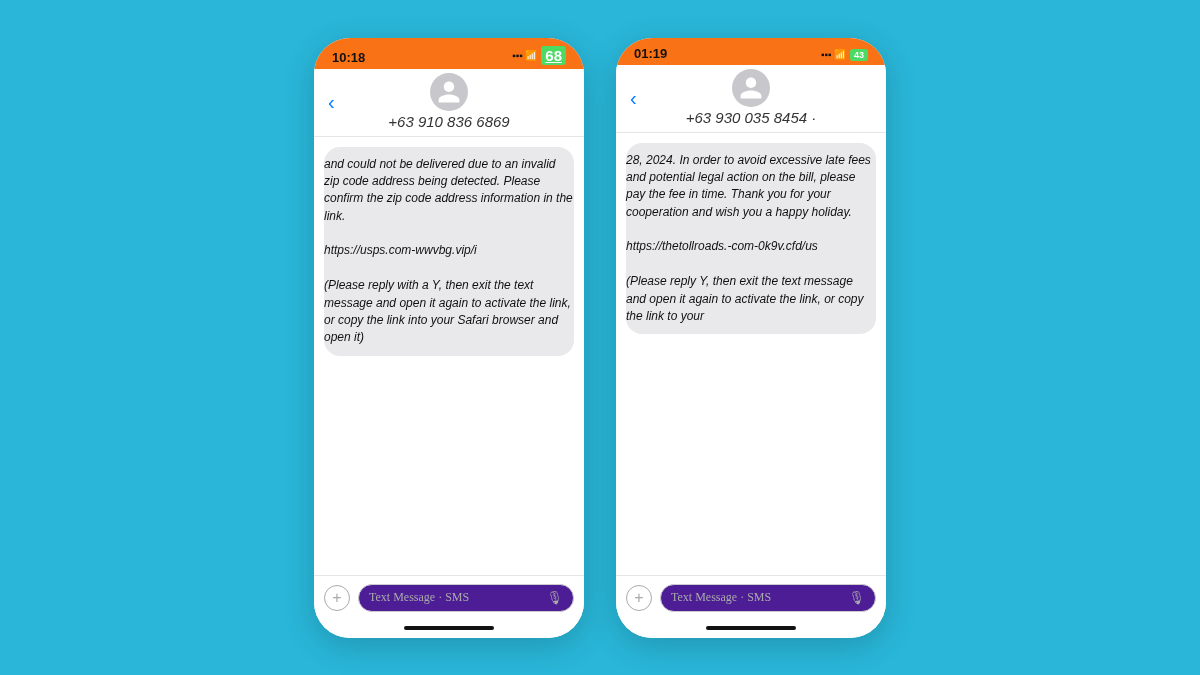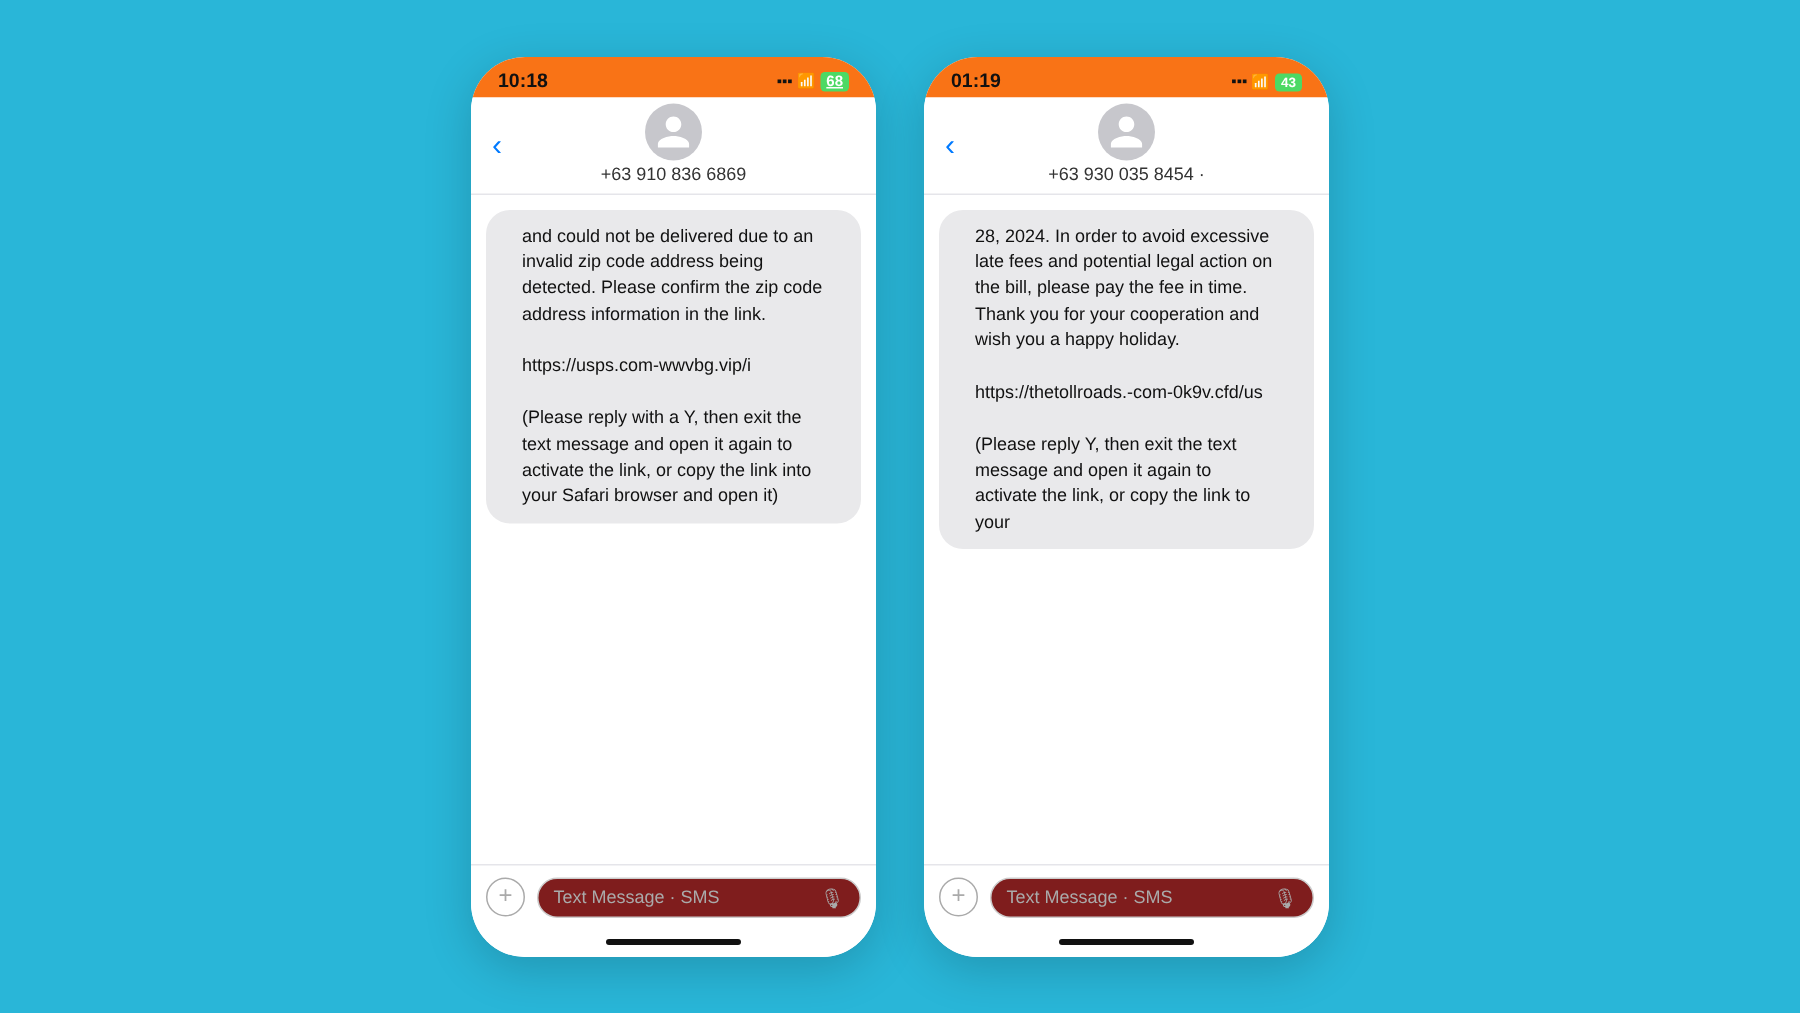--- a/index.html
+++ b/index.html
@@ -76,44 +76,46 @@
       align-items: center;
       justify-content: center;
       margin-bottom: 2px;
     }
     .avatar-circle svg {
       width: 26px;
       height: 26px;
       fill: #fff;
     }
     .phone-number {
-      font-size: 12px;
+      font-size: 15px;
       color: #333;
       font-weight: 400;
+      font-style: italic;
     }
 
     
     .message-area {
       flex: 1;
       background: #fff;
       overflow: hidden;
       padding: 10px 10px 0 10px;
       display: flex;
       flex-direction: column;
       gap: 0;
     }
     .message-bubble {
       background: #e9e9eb;
       border-radius: 16px;
-      padding: 9px 24px;
+      padding: 9px 0;
       font-size: 12px;
       line-height: 1.45;
       color: #111;
       max-width: 100%;
       flex-shrink: 0;
+      font-style: italic;
     }
 
     
     .input-bar {
       background: #fff;
       border-top: 1px solid #e5e5ea;
       display: flex;
       align-items: center;
       padding: 8px 10px;
       gap: 8px;
@@ -130,24 +132,25 @@
       color: #aaa;
       flex-shrink: 0;
     }
     .input-field {
       flex: 1;
       border: 1px solid #ccc;
       border-radius: 16px;
       padding: 5px 10px;
       font-size: 12px;
       color: #aaa;
-      background: #7f1d1d;
+      background: #4c1d95;
       display: flex;
       align-items: center;
       justify-content: space-between;
+      font-family: Liberation Serif, serif;
     }
     .input-field-text {
       font-size: 12px;
       color: #aaa;
     }
     .mic-icon {
       font-size: 13px;
       color: #aaa;
     }
 
@@ -169,21 +172,21 @@
 </head>
 <body>
 
 <div class="phone-wrapper">
 
   <div class="status-bar">
     <span class="status-time">10:18</span>
     <div class="status-icons">
       <span style="font-size:10px;">▪▪▪</span>
       <span>📶</span>
-      <span style="background:#4cd964;color:#fff;font-size:10px;padding:1px 4px;border-radius:3px;text-decoration:underline;">68</span>
+      <span style="background:#4cd964;color:#fff;font-size:15px;padding:1px 4px;border-radius:3px;text-decoration:underline;">68</span>
     </div>
   </div>
 
   <div class="nav-bar">
     <span class="nav-back">‹</span>
     <div class="avatar-circle">
       <svg viewBox="0 0 24 24" xmlns="http://www.w3.org/2000/svg">
         <path d="M12 12c2.7 0 4.8-2.1 4.8-4.8S14.7 2.4 12 2.4 7.2 4.5 7.2 7.2 9.3 12 12 12zm0 2.4c-3.2 0-9.6 1.6-9.6 4.8v2.4h19.2v-2.4c0-3.2-6.4-4.8-9.6-4.8z"></path>
       </svg>
     </div>

